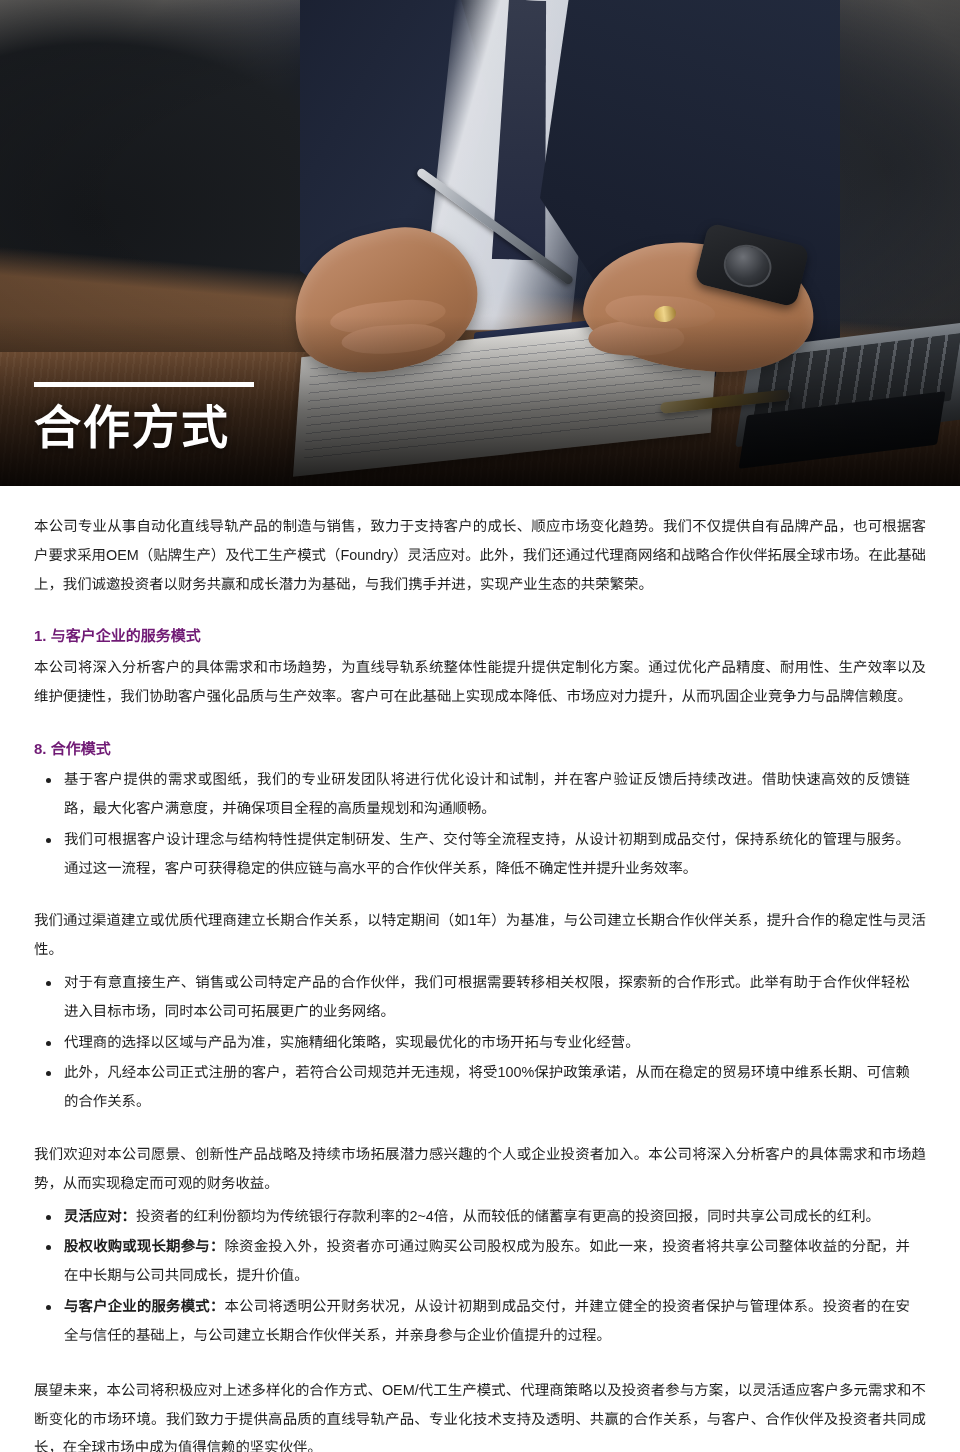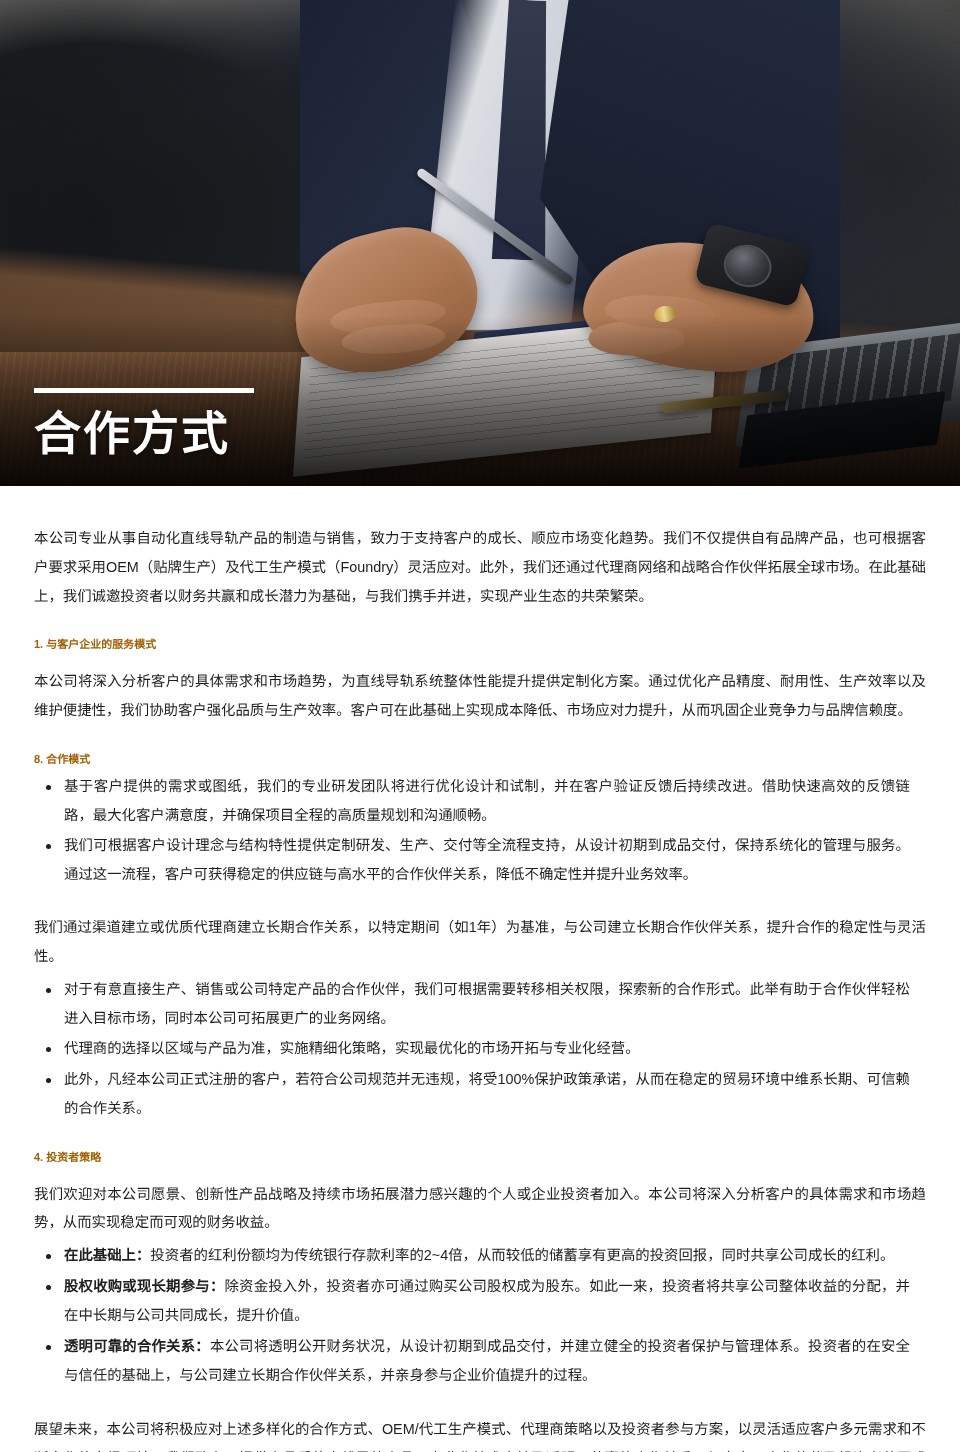--- a/index.html
+++ b/index.html
@@ -197,21 +197,21 @@
   .hero-fade {
     position: absolute;
     left: 0; right: 0; bottom: 0;
     height: 170px;
     background: linear-gradient(180deg, rgba(0,0,0,0) 0%, rgba(0,0,0,0.55) 55%, rgba(0,0,0,0.88) 100%);
   }
 
   .hero-title-wrap {
     position: absolute;
     left: 34px;
-    bottom: 28px;
+    bottom: 34px;
     z-index: 5;
   }
   .hero-rule {
     width: 220px;
     height: 5px;
     background: #ffffff;
     margin-bottom: 16px;
   }
   .hero-title {
     font-size: 47px;
@@ -223,30 +223,30 @@
   }
 
   
   .content {
     padding: 26px 34px 40px 34px;
     font-size: 14.4px;
     line-height: 2.0;
     color: #1f1f1f;
   }
   .para {
-    margin: 12px 0 4px 0;
+    margin: 0 0 4px 0;
     text-align: justify;
   }
   .section {
     margin-top: 24px;
   }
   .section-title {
-    font-size: 11px;
+    font-size: 15px;
     font-weight: bold;
-    color: #a16207;
+    color: #701a75;
     margin: 0 0 2px 0;
     line-height: 1.9;
   }
   ul.bullets {
     list-style: none;
     margin: 0;
     padding: 0;
   }
   ul.bullets > li {
     position: relative;
@@ -327,31 +327,30 @@
     <div class="section">
       <p class="para">我们通过渠道建立或优质代理商建立长期合作关系，以特定期间（如1年）为基准，与公司建立长期合作伙伴关系，提升合作的稳定性与灵活性。</p>
       <ul class="bullets">
         <li><span>对于有意直接生产、销售或公司特定产品的合作伙伴，我们可根据需要转移相关权限，探索新的合作形式。此举有助于合作伙伴轻松进入目标市场，同时本公司可拓展更广的业务网络。</span></li>
         <li><span>代理商的选择以区域与产品为准，实施精细化策略，实现最优化的市场开拓与专业化经营。</span></li>
         <li><span>此外，凡经本公司正式注册的客户，若符合公司规范并无违规，将受100%保护政策承诺，从而在稳定的贸易环境中维系长期、可信赖的合作关系。</span></li>
       </ul>
     </div>
 
     <div class="section">
-      <h2 class="section-title">4. 投资者策略</h2>
       <p class="para">我们欢迎对本公司愿景、创新性产品战略及持续市场拓展潜力感兴趣的个人或企业投资者加入。本公司将深入分析客户的具体需求和市场趋势，从而实现稳定而可观的财务收益。</p>
       <ul class="bullets">
         <li>
-          <span class="lead">在此基础上：</span><span>投资者的红利份额均为传统银行存款利率的2~4倍，从而较低的储蓄享有更高的投资回报，同时共享公司成长的红利。</span>
+          <span class="lead">灵活应对：</span><span>投资者的红利份额均为传统银行存款利率的2~4倍，从而较低的储蓄享有更高的投资回报，同时共享公司成长的红利。</span>
         </li>
         <li>
           <span class="lead">股权收购或现长期参与：</span><span>除资金投入外，投资者亦可通过购买公司股权成为股东。如此一来，投资者将共享公司整体收益的分配，并在中长期与公司共同成长，提升价值。</span>
         </li>
         <li>
-          <span class="lead">透明可靠的合作关系：</span><span>本公司将透明公开财务状况，从设计初期到成品交付，并建立健全的投资者保护与管理体系。投资者的在安全与信任的基础上，与公司建立长期合作伙伴关系，并亲身参与企业价值提升的过程。</span>
+          <span class="lead">与客户企业的服务模式：</span><span>本公司将透明公开财务状况，从设计初期到成品交付，并建立健全的投资者保护与管理体系。投资者的在安全与信任的基础上，与公司建立长期合作伙伴关系，并亲身参与企业价值提升的过程。</span>
         </li>
       </ul>
     </div>
 
     <p class="para closing">展望未来，本公司将积极应对上述多样化的合作方式、OEM/代工生产模式、代理商策略以及投资者参与方案，以灵活适应客户多元需求和不断变化的市场环境。我们致力于提供高品质的直线导轨产品、专业化技术支持及透明、共赢的合作关系，与客户、合作伙伴及投资者共同成长，在全球市场中成为值得信赖的坚实伙伴。</p>
 
   </div>
 </div>
 
 </body></html>

